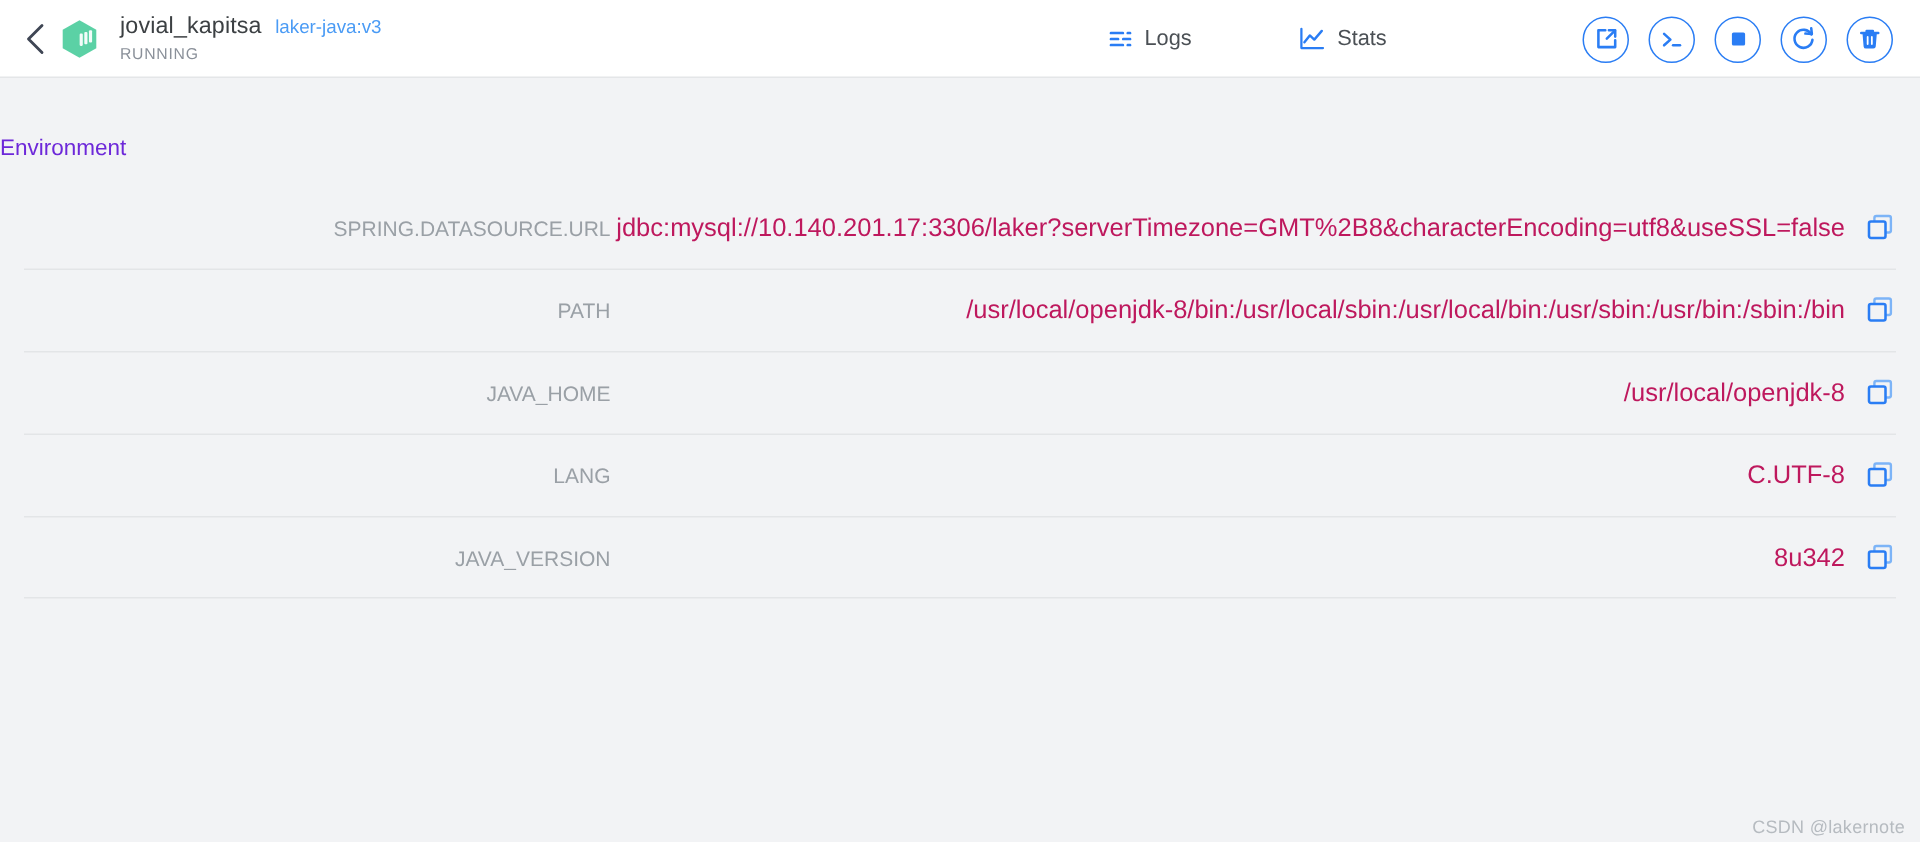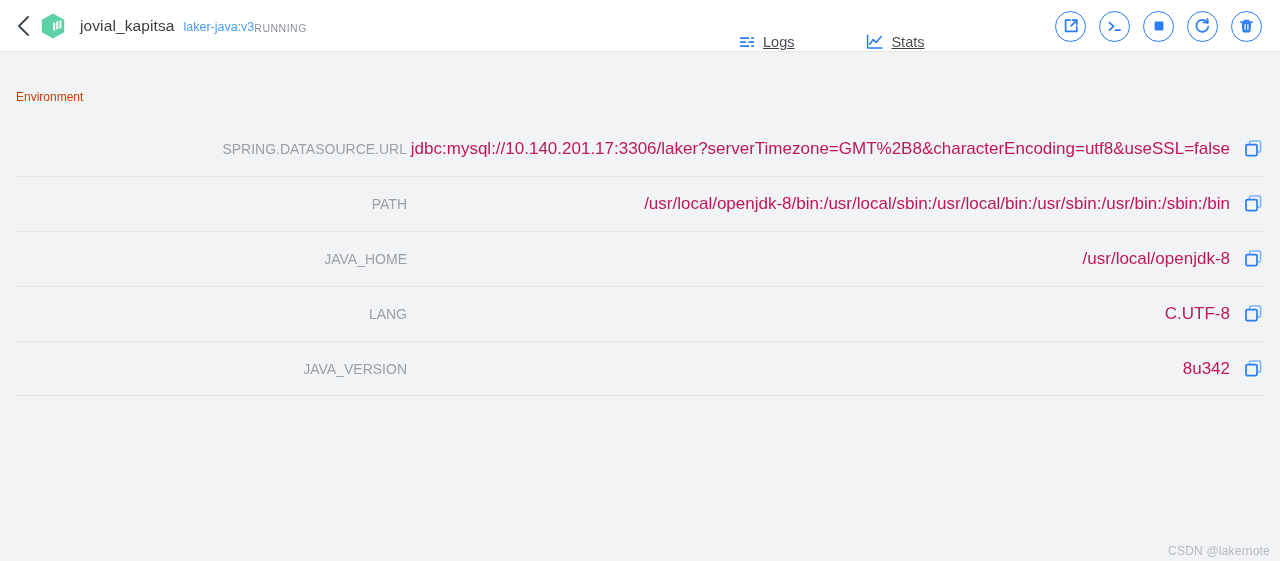--- a/index.html
+++ b/index.html
@@ -41,21 +41,21 @@
     height: 32px;
     margin-left: 2px;
     display: flex;
     align-items: center;
     justify-content: center;
     flex: 0 0 auto;
   }
   .title-block {
     margin-left: 12px;
     display: flex;
-    flex-direction: row;
+    flex-direction: column;
     justify-content: center;
     line-height: 1;
     flex: 0 0 auto;
   }
   .title-row {
     display: flex;
     align-items: baseline;
   }
   .container-name {
     font-size: 15.5px;
@@ -70,25 +70,24 @@
   .status-text {
     font-size: 10.5px;
     color: #8a9099;
     letter-spacing: 0.5px;
     margin-top: 5px;
   }
 
   .tabs {
     position: absolute;
     left: 728px;
-    top: 16px;
+    top: 0;
     height: 52px;
     display: flex;
     align-items: stretch;
-    text-decoration: underline;
   }
   .tab {
     display: flex;
     align-items: center;
     height: 52px;
     padding: 0 10px;
     cursor: pointer;
     position: relative;
     font-size: 14.5px;
     color: #4b5055;
@@ -136,23 +135,23 @@
     cursor: pointer;
     box-sizing: border-box;
     background: #fff;
   }
 
   
   .content {
     padding: 0;
   }
   .section-title {
-    font-size: 12px;
-    color: #c2410c;
-    padding: 38px 0 0 16px;
+    font-size: 15px;
+    color: #6d28d9;
+    padding: 38px 0 0 0;
   }
   .kv-list {
     margin-top: 17px;
     text-align: right;
   }
   .kv-row {
     height: 55px;
     display: flex;
     align-items: center;
     position: relative;

